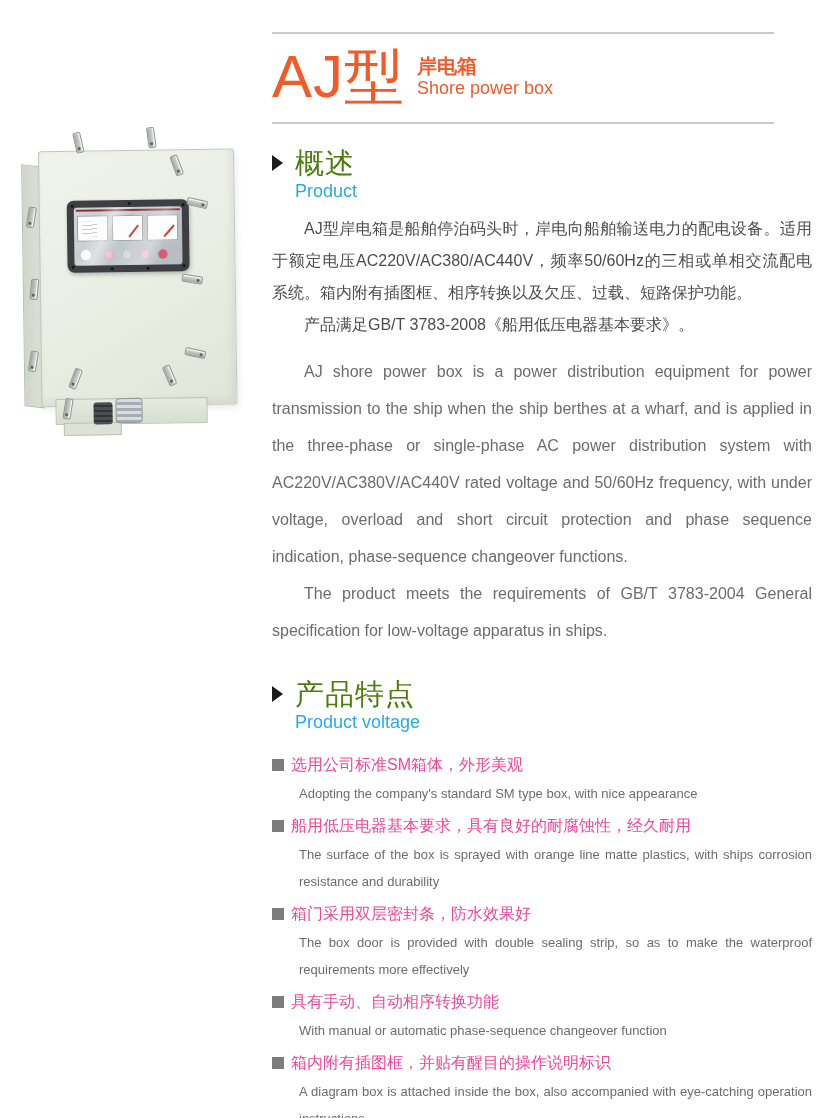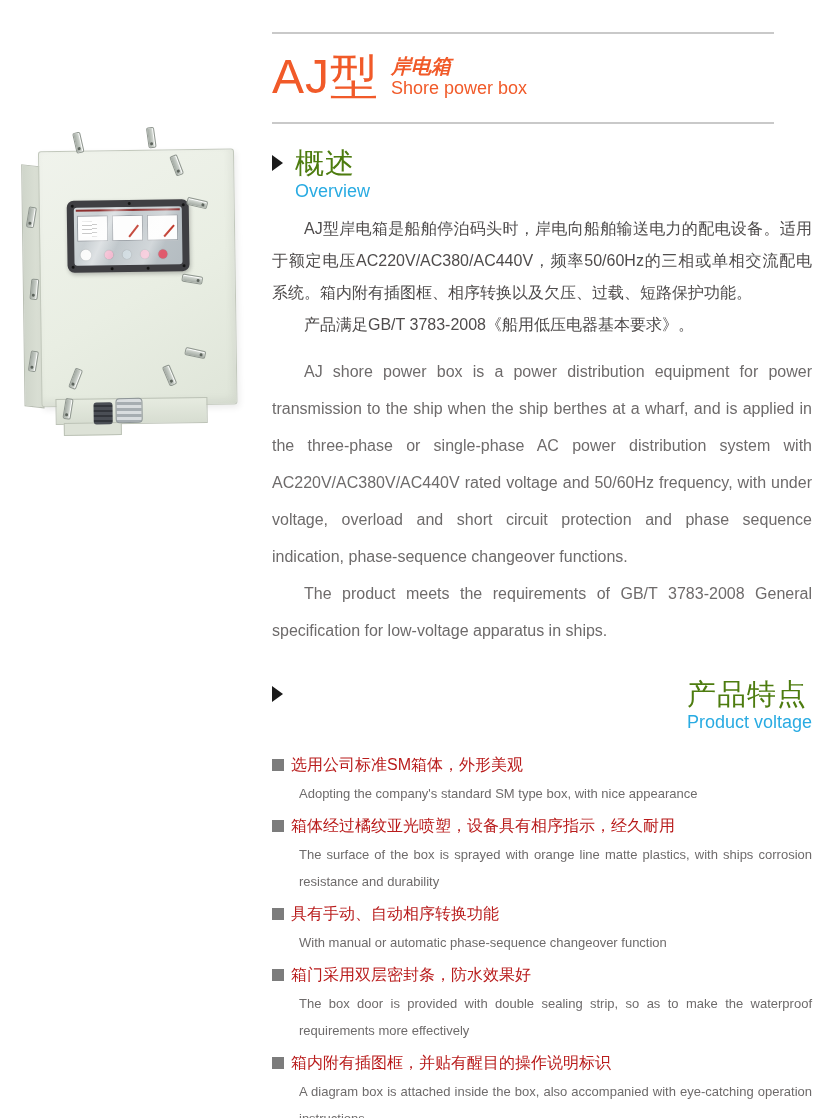--- a/index.html
+++ b/index.html
@@ -7,38 +7,38 @@
   body { font-family:"Liberation Sans","DejaVu Sans",sans-serif; }
   .page { position:relative; width:830px; height:1118px; background:#ffffff; overflow:hidden; }
 
   
   .content { position:absolute; left:272px; top:0; width:540px; }
   .rule { height:2px; background:#c9c9c9; width:502px; }
   .rule-top { margin-top:32px; }
   .rule-bottom { margin-top:12px; }
 
   .title-row { display:flex; align-items:center; gap:12px; margin-top:10px; height:66px; }
-  .model { font-size:48px; line-height:1; color:#f15a29; letter-spacing:1px;text-align:right; }
-  .subtitle-cn { font-size:20px; font-weight:bold; color:#f15a29; line-height:1.2;font-style:italic; }
+  .model { font-size:60px; line-height:1; color:#f15a29; letter-spacing:1px;text-align:right; }
+  .subtitle-cn { font-size:20px; font-weight:bold; color:#f15a29; line-height:1.2; }
   .subtitle-en { font-size:18px; color:#f15a29; line-height:1.2; }
 
   .sec-head { display:flex; align-items:flex-start; gap:12px; }
   .sec-head.overview { margin-top:24px; }
-  .sec-head.features { margin-top:30px;justify-content:space-between; }
+  .sec-head.features { margin-top:30px; }
   .tri-icon { width:0; height:0; border-left:11px solid #1b1b1b; border-top:8px solid transparent; border-bottom:8px solid transparent; margin-top:7px; }
   .sec-title-cn { font-size:29px; color:#4d7c0f; line-height:1.1; letter-spacing:1px; }
   .sec-title-en { font-size:18px; color:#29abe2; line-height:1.3; }
 
   .para-cn { font-size:16px; line-height:32px; color:#4f4c4c; text-align:justify; text-indent:2em; }
   .para-cn.first { margin-top:10px; }
   .para-en { font-size:16px; line-height:37px; color:#6e6b6b; text-align:justify; text-indent:2em; }
   .para-en.first { margin-top:12px; }
 
   .feat-list { list-style:none; margin-top:16px; }
-  .feat-cn { font-size:16px; color:#b91c1c; line-height:28px; display:flex; align-items:center; }
+  .feat-cn { font-size:16px; color:#ec4899; line-height:28px; display:flex; align-items:center; }
   .sq-bullet { flex:0 0 auto; width:12px; height:12px; background:#7c7c7c; margin-right:7px; }
   .feat-en { font-size:13px; color:#6e6b6b; line-height:27px; text-align:justify; padding-left:27px; margin:1px 0 5px 0; }
 
   
   .photo { position:absolute; left:10px; top:136px; width:236px; height:322px; }
   .box-wrap { position:absolute; inset:0; transform:rotate(-0.8deg); }
   .box-side { position:absolute; left:13px; top:28px; width:20px; height:242px;
               background:linear-gradient(90deg,#cfd5ca,#dde2d7); border:1px solid #b9bfb3;
               transform:skewY(7deg); }
   .box-front { position:absolute; left:30px; top:14px; width:196px; height:256px;
@@ -159,65 +159,65 @@
         <div class="subtitle-en">Shore power box</div>
       </span>
     </div>
 
     <div class="rule rule-bottom"></div>
 
     <div class="sec-head overview">
       <span class="tri-icon"></span>
       <span>
         <div class="sec-title-cn">概述</div>
-        <div class="sec-title-en">Overview</div>
+        <div class="sec-title-en">Product</div>
       </span>
     </div>
 
     <p class="para-cn first">AJ型岸电箱是船舶停泊码头时，岸电向船舶输送电力的配电设备。适用于额定电压AC220V/AC380/AC440V，频率50/60Hz的三相或单相交流配电系统。箱内附有插图框、相序转换以及欠压、过载、短路保护功能。</p>
     <p class="para-cn">产品满足GB/T 3783-2008《船用低压电器基本要求》。</p>
     <p class="para-en first">AJ shore power box is a power distribution equipment for power transmission to the ship when the ship berthes at a wharf, and is applied in the three-phase or single-phase AC power distribution system with AC220V/AC380V/AC440V rated voltage and 50/60Hz frequency, with under voltage, overload and short circuit protection and phase sequence indication, phase-sequence changeover functions.</p>
-    <p class="para-en">The product meets the requirements of GB/T 3783-2008 General specification for low-voltage apparatus in ships.</p>
+    <p class="para-en">The product meets the requirements of GB/T 3783-2004 General specification for low-voltage apparatus in ships.</p>
 
     <div class="sec-head features">
       <span class="tri-icon"></span>
       <span>
         <div class="sec-title-cn">产品特点</div>
         <div class="sec-title-en">Product voltage</div>
       </span>
     </div>
 
     <ul class="feat-list">
       <li>
         <div class="feat-cn">
             <span class="sq-bullet"></span>
             <span>选用公司标准SM箱体，外形美观</span>
           </div>
         <div class="feat-en">Adopting the company's standard SM type box, with nice appearance</div>
       </li>
       <li>
         <div class="feat-cn">
             <span class="sq-bullet"></span>
-            <span>箱体经过橘纹亚光喷塑，设备具有相序指示，经久耐用</span>
+            <span>船用低压电器基本要求，具有良好的耐腐蚀性，经久耐用</span>
           </div>
         <div class="feat-en">The surface of the box is sprayed with orange line matte plastics, with ships corrosion resistance and durability</div>
       </li>
       <li>
         <div class="feat-cn">
             <span class="sq-bullet"></span>
+            <span>箱门采用双层密封条，防水效果好</span>
+          </div>
+        <div class="feat-en">The box door is provided with double sealing strip, so as to make the waterproof requirements more effectively</div>
+      </li>
+      <li>
+        <div class="feat-cn">
+            <span class="sq-bullet"></span>
             <span>具有手动、自动相序转换功能</span>
           </div>
         <div class="feat-en">With manual or automatic phase-sequence changeover function</div>
-      </li>
-      <li>
-        <div class="feat-cn">
-            <span class="sq-bullet"></span>
-            <span>箱门采用双层密封条，防水效果好</span>
-          </div>
-        <div class="feat-en">The box door is provided with double sealing strip, so as to make the waterproof requirements more effectively</div>
       </li>
       <li>
         <div class="feat-cn">
             <span class="sq-bullet"></span>
             <span>箱内附有插图框，并贴有醒目的操作说明标识</span>
           </div>
         <div class="feat-en">A diagram box is attached inside the box, also accompanied with eye-catching operation instructions</div>
       </li>
 
     </ul>

